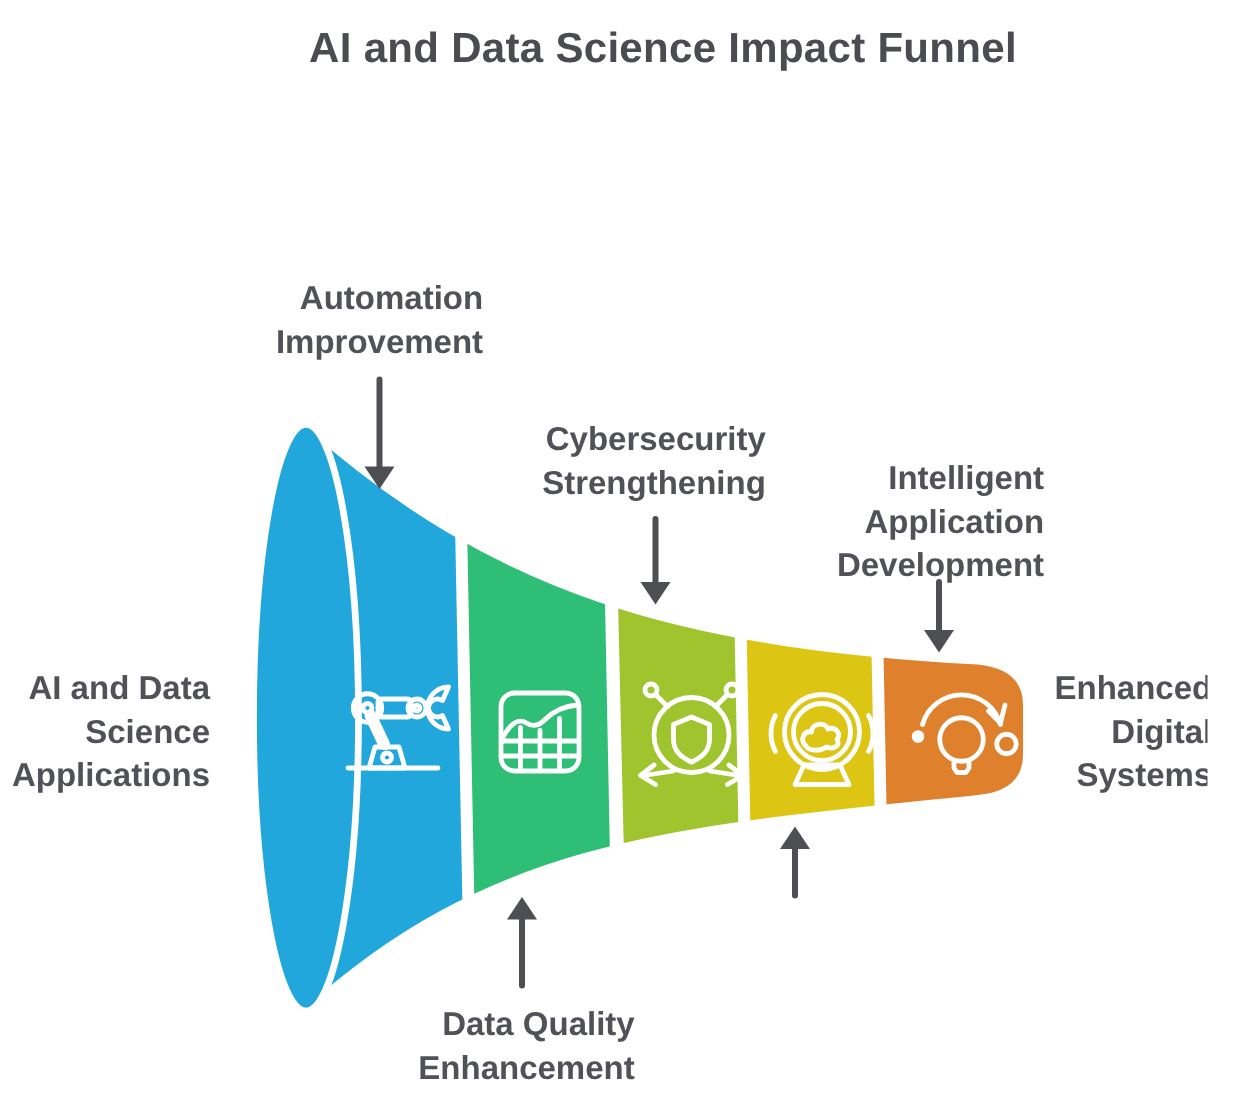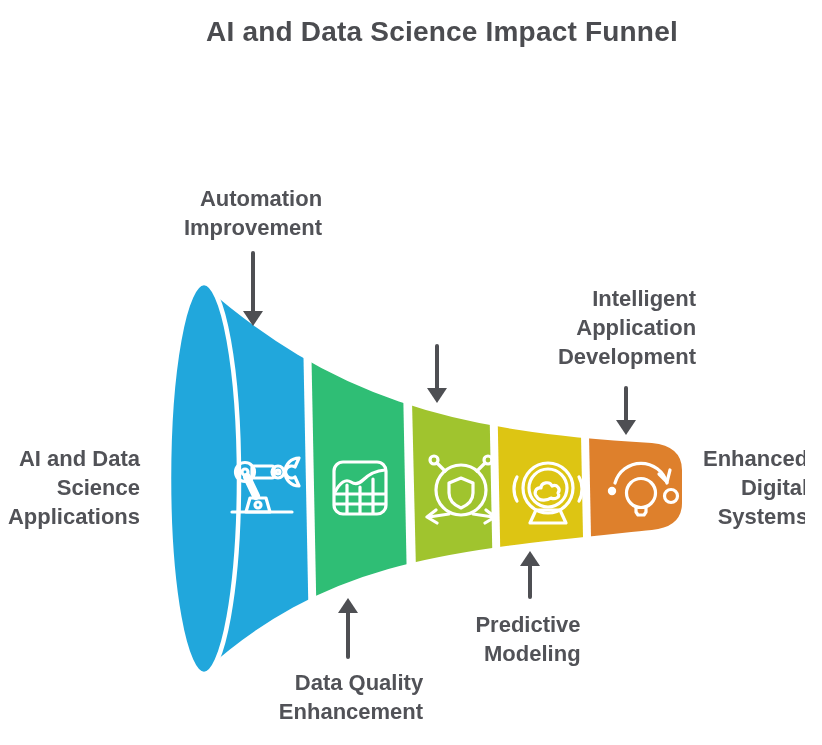--- a/index.html
+++ b/index.html
@@ -120,27 +120,27 @@
       <line class="ptr" x1="348" y1="657" x2="348" y2="612"></line>
       <path class="ptrhead" d="M 348 598 L 338 613 L 358 613 Z"></path>
 
       <line class="ptr" x1="530" y1="597" x2="530" y2="565"></line>
       <path class="ptrhead" d="M 530 551 L 520 566 L 540 566 Z"></path>
     </g>
   </svg>
 
   <div class="callout" style="left:253px;top:184px">Automation
 Improvement</div>
-  <div class="callout" style="left:627px;top:284px">Intelligent
+  <div class="callout" style="left:436px;top:278px">Cybersecurity
+Strengthening</div>
+  <div class="callout" style="left:627px;top:304px">Intelligent
 Application
 Development</div>
   <div class="callout" style="left:351px;top:668px">Data Quality
 Enhancement</div>
-  <div class="callout" style="left:528px;top:610px">Predictive
-Modeling</div>
 
   <div class="side-label" style="right:665px;top:444px;text-align:right">AI and Data
 Science
 Applications</div>
   <div class="side-label" style="left:703px;top:444px;text-align:right">Enhanced
 Digital
 Systems</div>
 
 </div>
 

